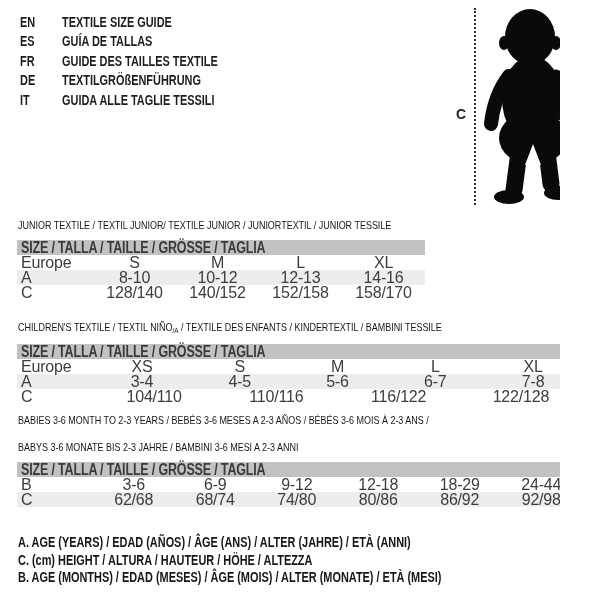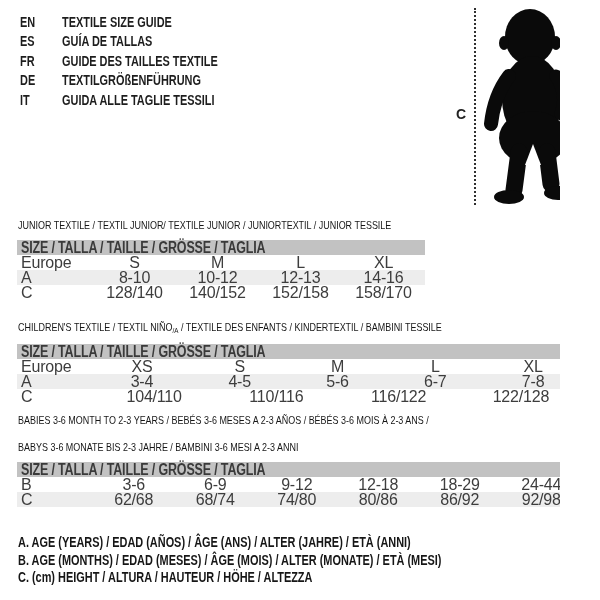--- a/index.html
+++ b/index.html
@@ -173,20 +173,20 @@
       <span class="cell">86/92</span>
       <span class="cell">92/98</span>
     </div>
   </div>
 
   <div class="foot-block">
     <div class="foot-row">
       <span class="cond">A. AGE (YEARS) / EDAD (AÑOS) / ÂGE (ANS) / ALTER (JAHRE) / ETÀ (ANNI)</span>
     </div>
     <div class="foot-row">
-      <span class="cond">B. AGE (MONTHS) / EDAD (MESES) / ÂGE (MOIS) / ALTER (MONATE) / ETÀ (MESI)</span>
+      <span class="cond">C. (cm) HEIGHT / ALTURA / HAUTEUR / HÖHE / ALTEZZA</span>
     </div>
     <div class="foot-row">
-      <span class="cond">C. (cm) HEIGHT / ALTURA / HAUTEUR / HÖHE / ALTEZZA</span>
+      <span class="cond">B. AGE (MONTHS) / EDAD (MESES) / ÂGE (MOIS) / ALTER (MONATE) / ETÀ (MESI)</span>
     </div>
   </div>
 
 </div>
 
 </body></html>

